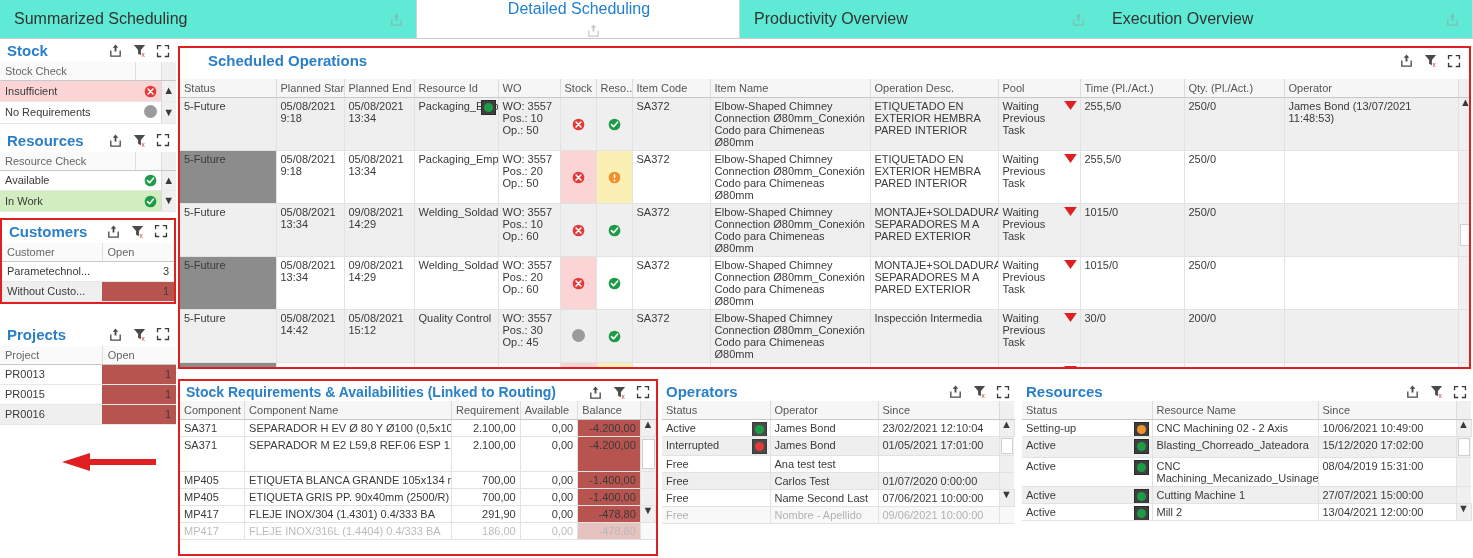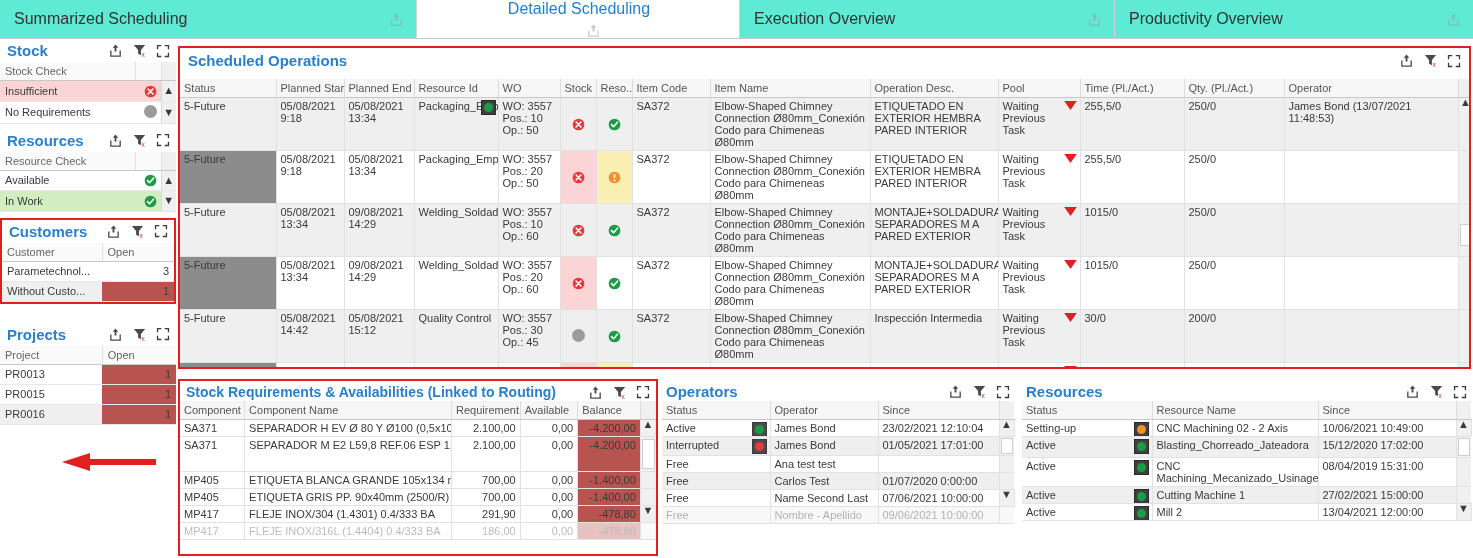--- a/index.html
+++ b/index.html
@@ -106,21 +106,21 @@
   .dot-grey   { background:#9b9b9b; }
   .dot-box {
     display:inline-block; width:15px; height:15px; border:1px solid #3a3a3a;
     background:#4a4a4a; position:relative; vertical-align:middle;
   }
   .dot-box i { position:absolute; left:2px; top:2px; width:9px; height:9px; border-radius:50%; display:block; }
 
   
   .sched {
     position:absolute; left:178px; top:46px; width:1293px; height:323px;
-    border:2px solid #e02020; background:#fff;
+    border:2px solid #e02020; background:#fff;padding-left:20px;
   }
   .sched-body { position:absolute; left:0; top:31px; right:0; bottom:0; overflow:hidden; }
 
   .stockreq {
     position:absolute; left:178px; top:379px; width:480px; height:177px;
     border:2px solid #e02020; background:#fff;
   }
   .operators { position:absolute; left:662px; top:380px; width:352px; height:175px; background:#fff; }
   .resources-p { position:absolute; left:1022px; top:380px; width:449px; height:175px; background:#fff; }
 
@@ -162,31 +162,31 @@
     </div>
     <div class="tab tab-w2 active">
       <span class="tab-label">Detailed Scheduling</span>
       <span class="ic tab-export">
         <svg width="15" height="15" viewBox="0 0 16 16">
             <path d="M8 1.5 L5 5 H7 V9 H9 V5 H11 Z" fill="#9a9a9a"></path>
             <path d="M3 8 V14 H13 V8" fill="none" stroke="#9a9a9a" stroke-width="1.3"></path>
           </svg>
       </span>
     </div>
-    <div class="tab tab-w3">
-      <span class="tab-label">Execution Overview</span>
+    <div class="tab tab-w4">
+      <span class="tab-label">Productivity Overview</span>
       <span class="ic tab-export">
         <svg width="15" height="15" viewBox="0 0 16 16">
             <path d="M8 1.5 L5 5 H7 V9 H9 V5 H11 Z" fill="#9a9a9a"></path>
             <path d="M3 8 V14 H13 V8" fill="none" stroke="#9a9a9a" stroke-width="1.3"></path>
           </svg>
       </span>
     </div>
-    <div class="tab tab-w4">
-      <span class="tab-label">Productivity Overview</span>
+    <div class="tab tab-w3">
+      <span class="tab-label">Execution Overview</span>
       <span class="ic tab-export">
         <svg width="15" height="15" viewBox="0 0 16 16">
             <path d="M8 1.5 L5 5 H7 V9 H9 V5 H11 Z" fill="#9a9a9a"></path>
             <path d="M3 8 V14 H13 V8" fill="none" stroke="#9a9a9a" stroke-width="1.3"></path>
           </svg>
       </span>
     </div>
   </div>
   <div class="tabbar-underline"></div>
 
@@ -952,21 +952,21 @@
         <td style="background:#f0f0f0;border-right:none"></td>
       </tr>
       <tr>
         <td style="position:relative;padding-right:20px;background:#efefef">
           <span>Active</span>
           <span class="res-indicator" style="position:absolute;right:3px;top:2px">
                 <i style="background:#1d9c47"></i>
               </span>
         </td>
         <td style="background:#efefef">Cutting Machine 1</td>
-        <td style="background:#efefef">27/02/2021 15:00:00</td>
+        <td style="background:#efefef">27/07/2021 15:00:00</td>
         <td style="background:#f0f0f0;border-right:none"></td>
       </tr>
       <tr>
         <td style="position:relative;padding-right:20px">
           <span>Active</span>
           <span class="res-indicator" style="position:absolute;right:3px;top:2px">
                 <i style="background:#1d9c47"></i>
               </span>
         </td>
         <td>Mill 2</td>

